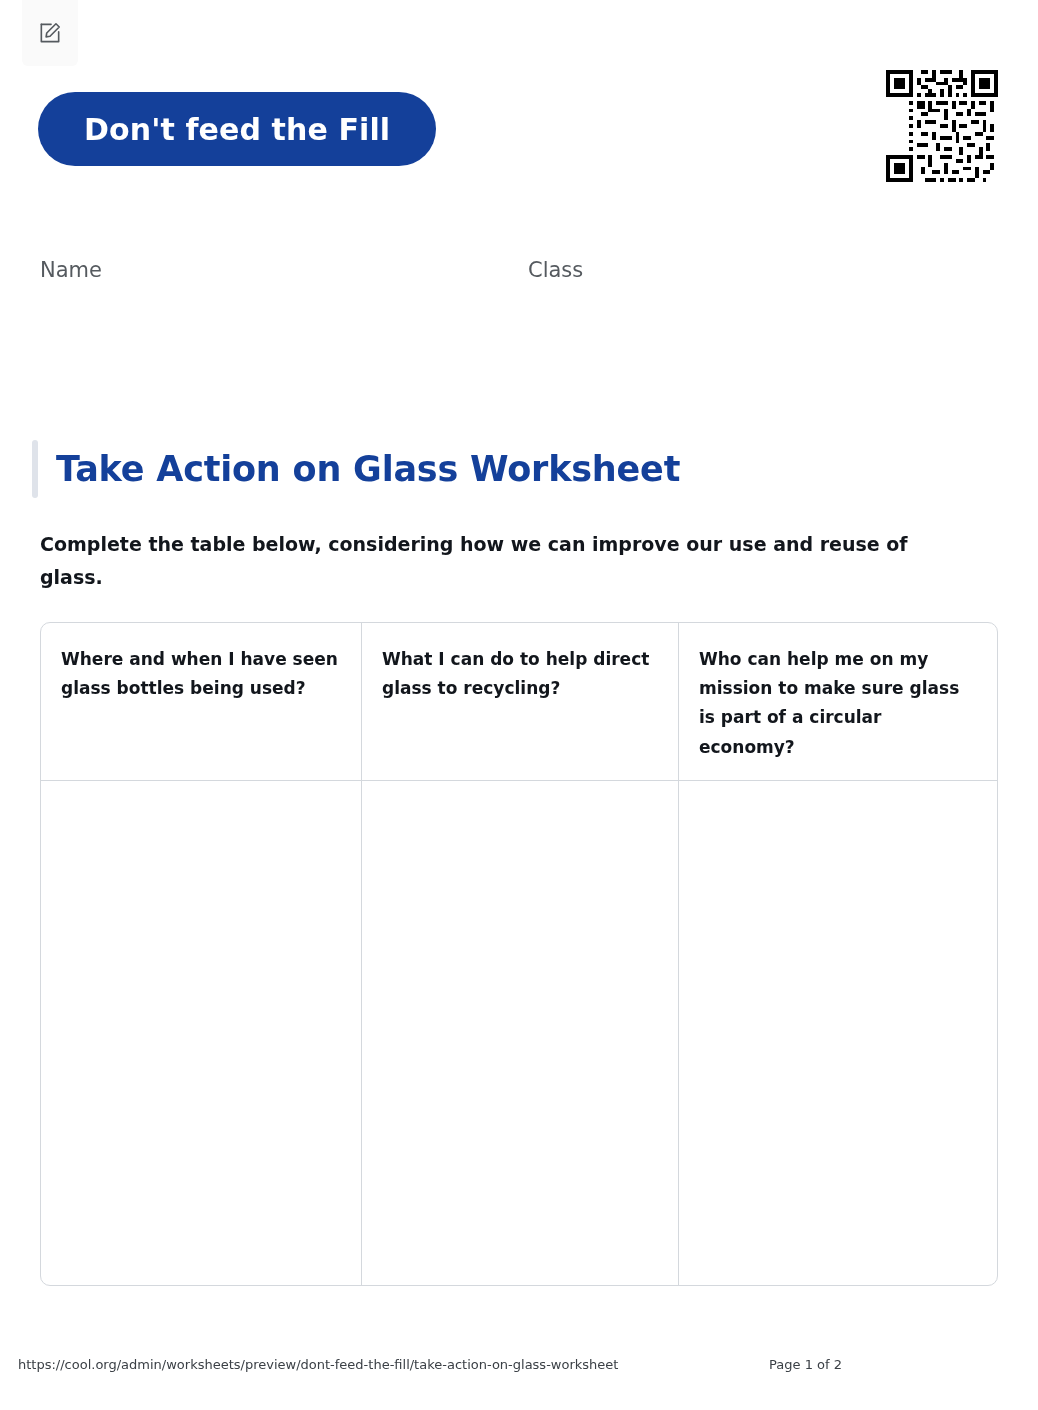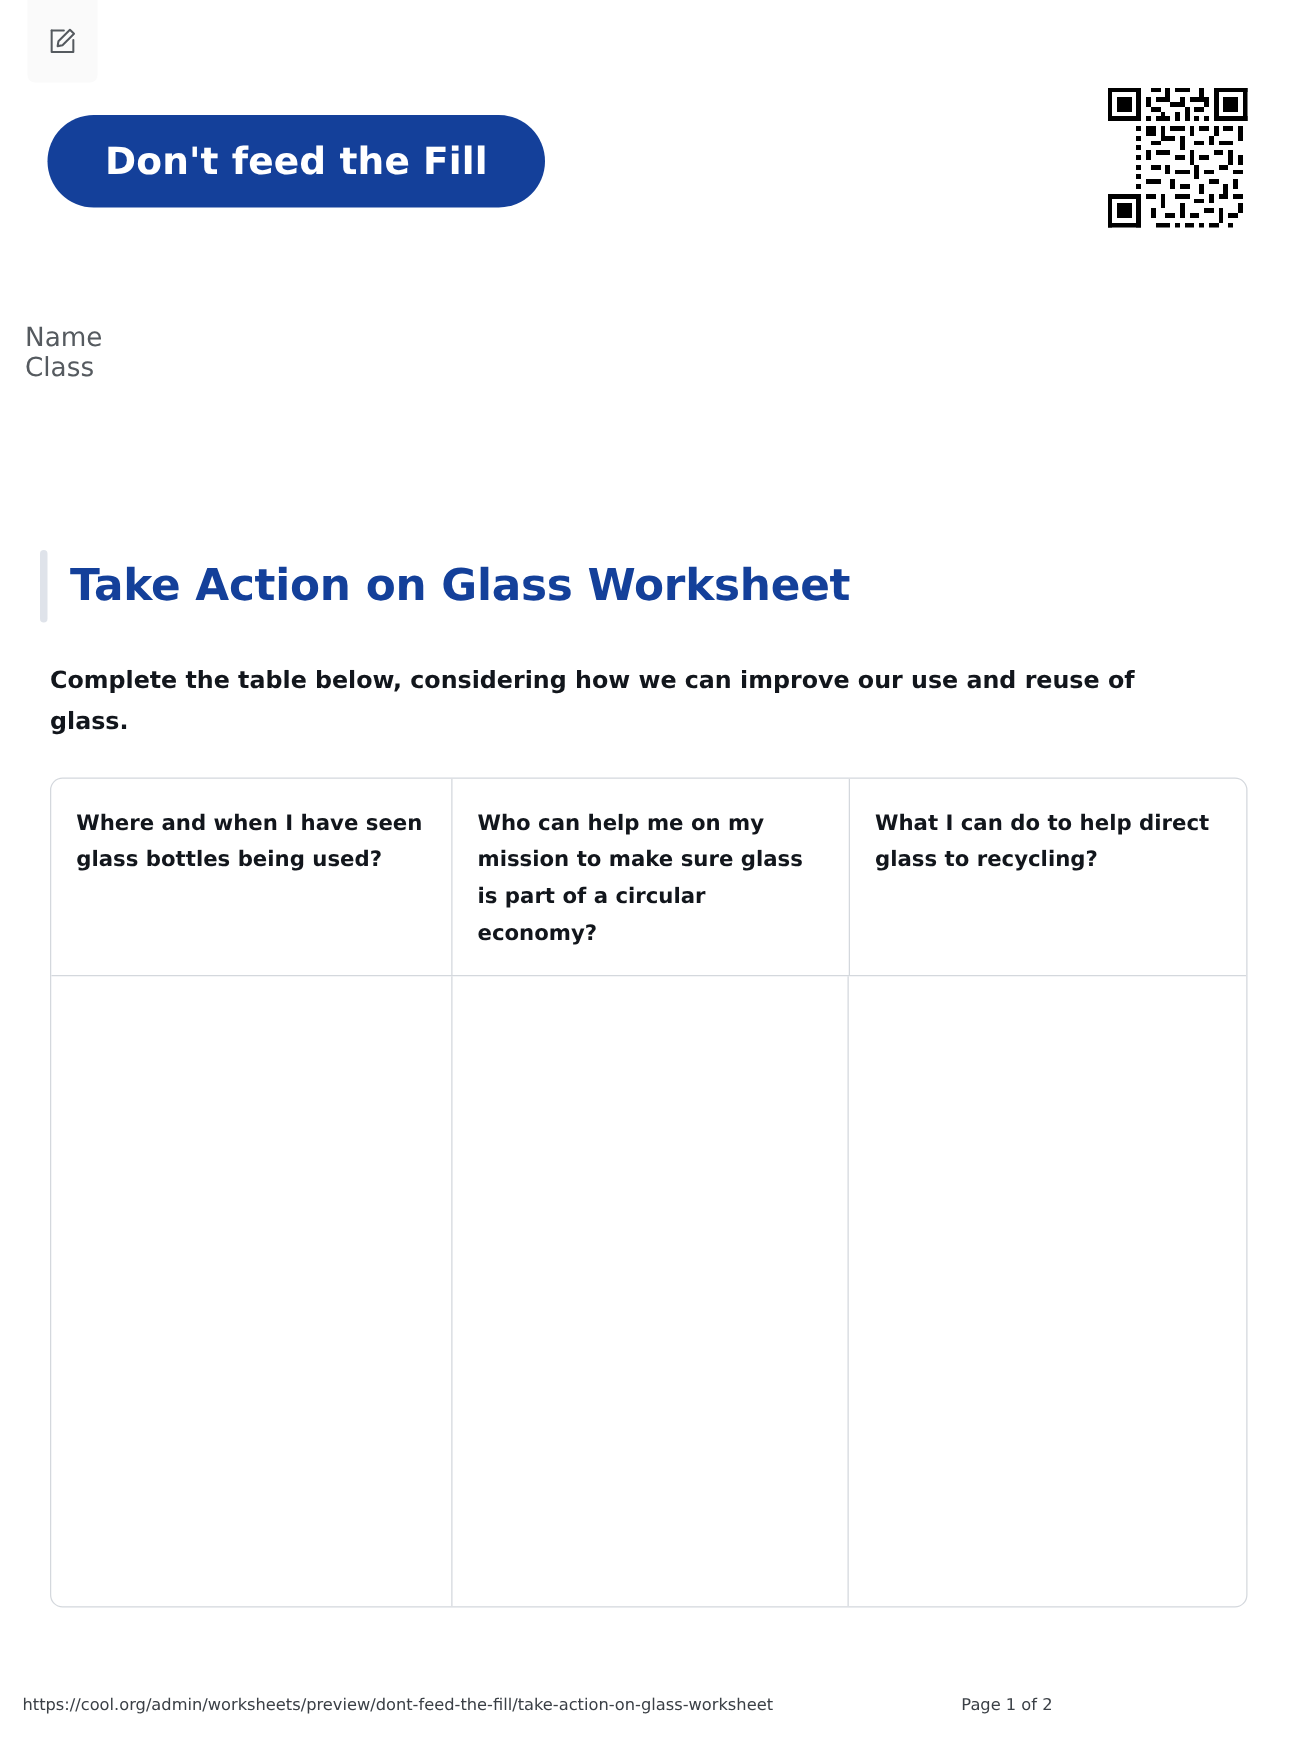--- a/index.html
+++ b/index.html
@@ -61,25 +61,24 @@
     right: 40px;
     top: 70px;
     width: 112px;
     height: 112px;
   }
   .qr-wrap svg { display: block; }
 
   
   .field-row {
     position: absolute;
-    left: 20px;
+    left: 40px;
     top: 258px;
     width: 960px;
     display: flex;
-    flex-direction: column;
   }
   .field-label {
     font-size: 21px;
     color: #555a5f;
     font-weight: 400;
   }
   .field-name { width: 488px; }
 
   
   .title-block {
@@ -312,22 +311,22 @@
 <div class="title-block">
   <div class="title-bar"></div>
   <div class="title-text">Take Action on Glass Worksheet</div>
 </div>
 
 <div class="instructions">Complete the table below, considering how we can improve our use and reuse of glass.</div>
 
 <div class="wsheet-table">
   <div class="thead">
     <div class="th col-1">Where and when I have seen glass bottles being used?</div>
+    <div class="th col-2">What I can do to help direct glass to recycling?</div>
     <div class="th col-3">Who can help me on my mission to make sure glass is part of a circular economy?</div>
-    <div class="th col-2">What I can do to help direct glass to recycling?</div>
   </div>
   <div class="tbody">
     <div class="td col-1"></div>
     <div class="td col-2"></div>
     <div class="td col-3"></div>
   </div>
 </div>
 
 <div class="footer">
   <div class="footer-url">https://cool.org/admin/worksheets/preview/dont-feed-the-fill/take-action-on-glass-worksheet</div>

